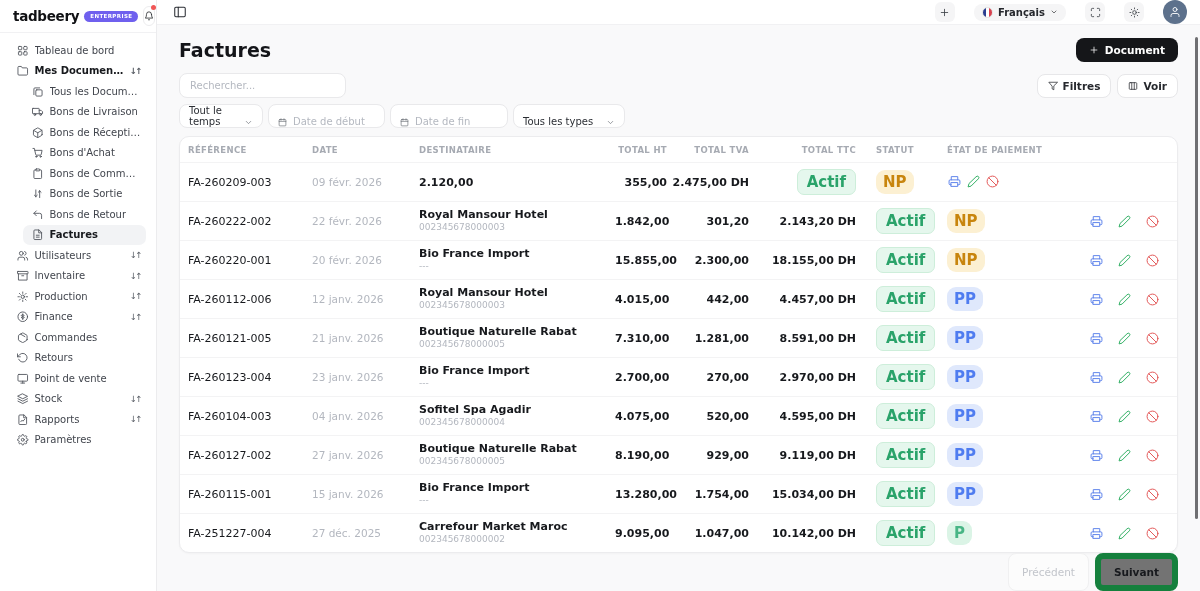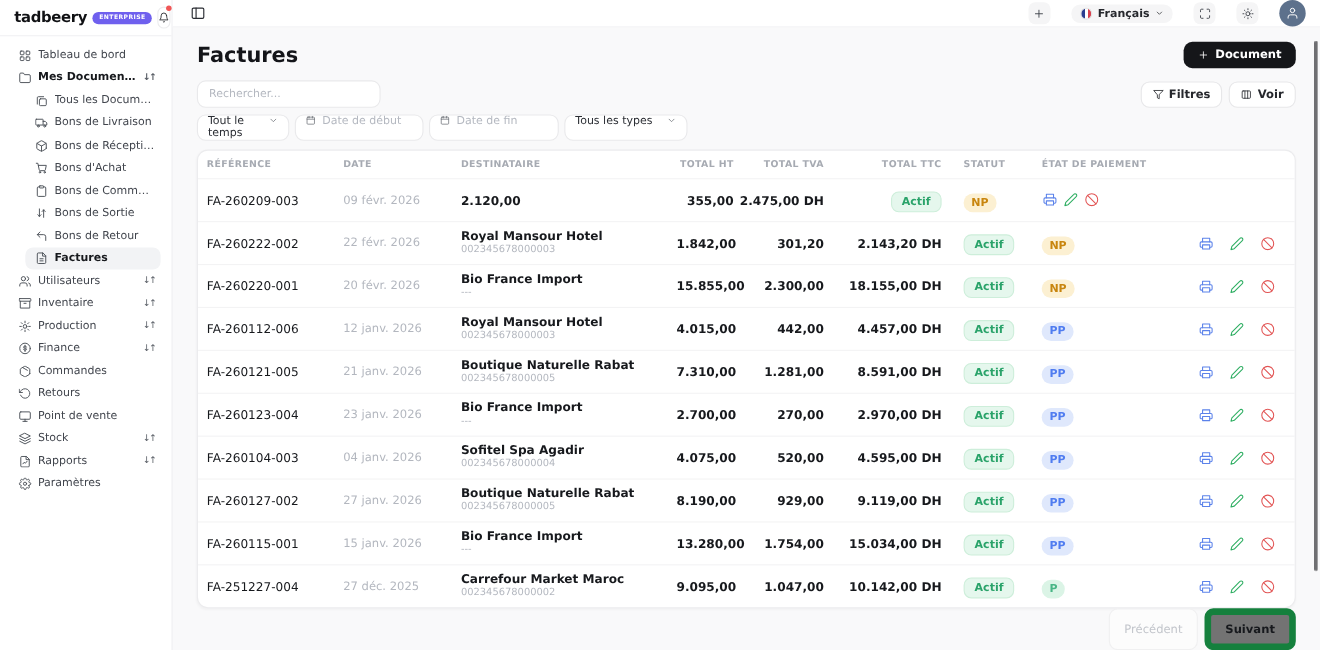--- a/index.html
+++ b/index.html
@@ -45,21 +45,21 @@
   .doc-btn .ic svg{width:10px;height:10px}
 
   .toolbar{display:flex;align-items:center;justify-content:space-between;margin-top:11px}
   .search-input{width:167px;height:25px;border:1px solid #e9e9eb;border-radius:8px;padding:0 10px;font-size:10px;color:#30333a;background:#fff;outline:none;font-family:inherit}
   .search-input::placeholder{color:#b4b8c0}
   .toolbar-right{display:flex;gap:6px}
   .ghost-btn{display:flex;align-items:center;gap:5px;background:#fff;border:1px solid #e7e7e9;border-radius:8px;padding:5px 10px;font-size:10.5px;font-weight:600;color:#26282d;cursor:pointer;font-family:inherit}
   .ghost-btn .ic svg{width:10px;height:10px}
 
   .filter-row{display:flex;gap:5px;margin-top:6px}
-  .select-box,.date-box{height:24px;background:#fff;border:1px solid #e9e9eb;border-radius:8px;display:flex;align-items:flex-start;padding:0 9px;font-size:10px;cursor:pointer;gap:6px}
+  .select-box,.date-box{height:24px;background:#fff;border:1px solid #e9e9eb;border-radius:8px;display:flex;align-items:flex-end;padding:0 9px;font-size:10px;cursor:pointer;gap:6px}
   .select-box{color:#2b2e34;justify-content:space-between}
   .sel-time{width:84px}.sel-type{width:112px}
   .date-start{width:117px}.date-end{width:118px}
   .date-box{color:#b4b8c0}
   .date-box .ic svg,.select-box .ic svg{width:9px;height:9px}
   .date-box .ic{color:#6a6e76}
   .select-box .ic{color:#6a6e76}
 
   
   .table-card{margin-top:8px;background:#fff;border:1px solid #ececee;border-radius:10px;box-shadow:0 1px 2px rgba(16,18,22,.03)}
@@ -70,21 +70,21 @@
   .thead>div:nth-child(4),.thead>div:nth-child(5),.thead>div:nth-child(6),
   .trow>div:nth-child(4),.trow>div:nth-child(5),.trow>div:nth-child(6){text-align:right}
   .thead>div:nth-child(7),.trow>div:nth-child(7){padding-left:20px}
   .thead>div:nth-child(8),.trow>div:nth-child(8){padding-left:4px}
   .trow>div:nth-child(9){display:flex;justify-content:flex-end;align-items:center;gap:14px;padding-right:18px}
   .c-ref{font-size:11px;font-weight:normal;color:#17191d}
   .c-date{font-size:10.5px;color:#b3b7bf}
   .dest-name{font-size:11px;font-weight:bold;color:#17191d;line-height:1.25}
   .dest-id{font-size:9px;color:#b3b7bf;line-height:1.3}
   .num{font-size:11px;font-weight:bold;color:#17191d;white-space:nowrap}
-  .badge{display:inline-block;font-size:10px;font-weight:bold;padding:3px 9px;border-radius:7px;white-space:nowrap}
+  .badge{display:inline-block;font-size:15px;font-weight:bold;padding:3px 9px;border-radius:7px;white-space:nowrap}
   .badge-pay{border-radius:9px;padding:3px 7px}
   .act{width:14px;height:14px;cursor:pointer}
   .act svg{width:13px;height:13px}
 
   .pagination{display:flex;justify-content:flex-end;gap:6px;margin-top:0}
   .pg-btn{border-radius:8px;padding:7px 13px;font-size:10.5px;font-family:inherit;cursor:pointer}
   .pg-prev{background:#fcfcfc;border:1px solid #f0f0f1;color:#c2c5cb}
   .pg-next{background:#737373;border:6px solid #15803d;color:#17191d;font-weight:bold}
 
   .scrollbar{position:fixed;left:1195px;top:37px;width:3px;height:482px;background:#6f6f72;border-radius:3px}

